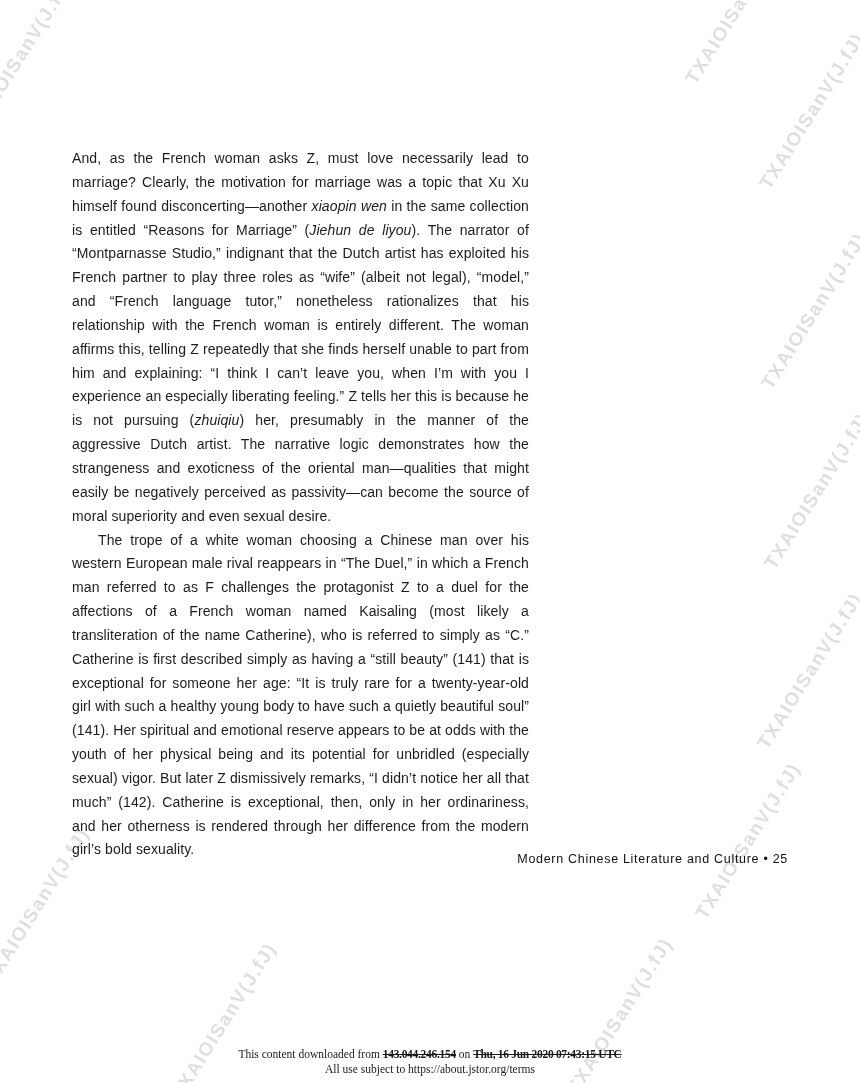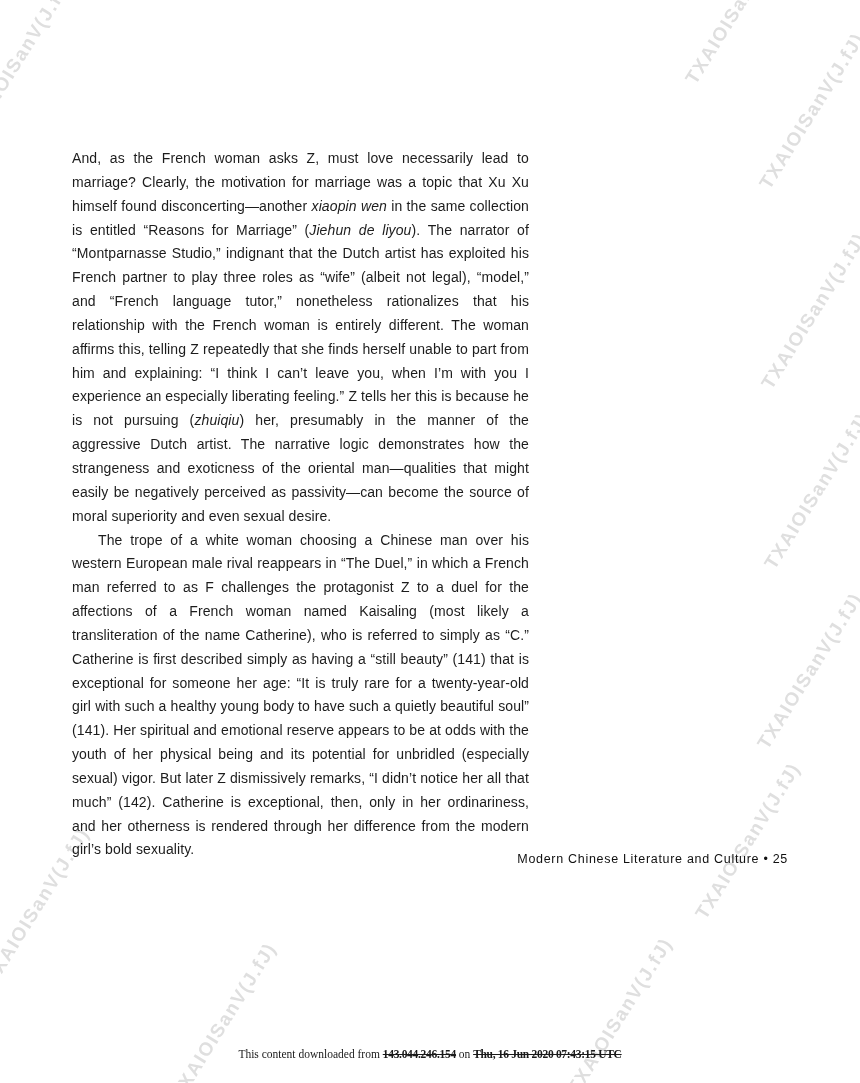--- a/index.html
+++ b/index.html
@@ -120,14 +120,15 @@
 
   <div class="running-footer">Modern Chinese Literature and Culture • 25</div>
 
   <div class="download-line">
     <span>This content downloaded from</span>
     <span class="garbled">143.044.246.154</span>
     <span>on</span>
     <span class="garbled">Thu, 16 Jun 2020 07:43:15 UTC</span>
   </div>
 
+  <div class="terms-line">All use subject to https://about.jstor.org/terms</div>
 
 </div>
 
 </body></html>

